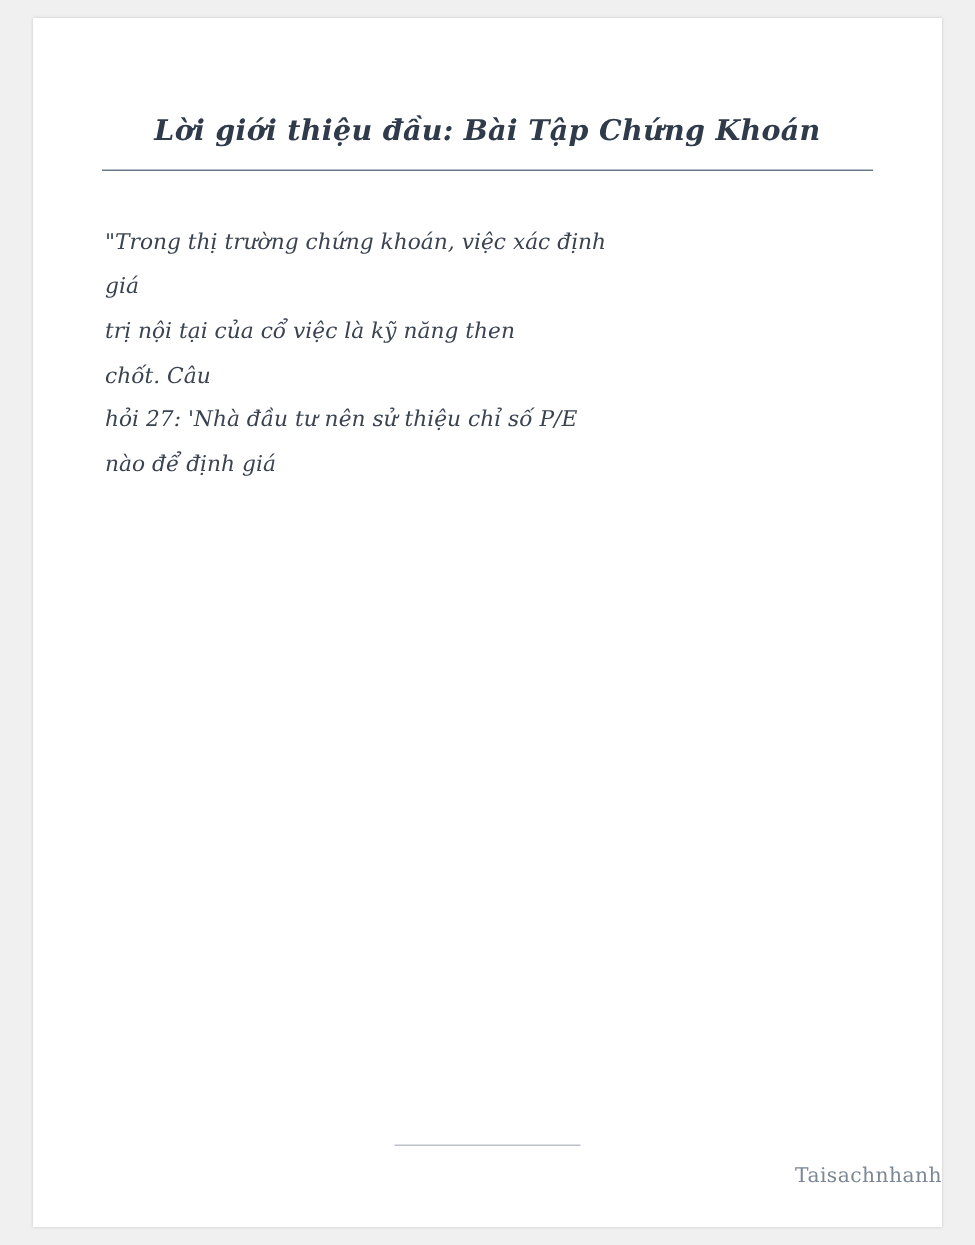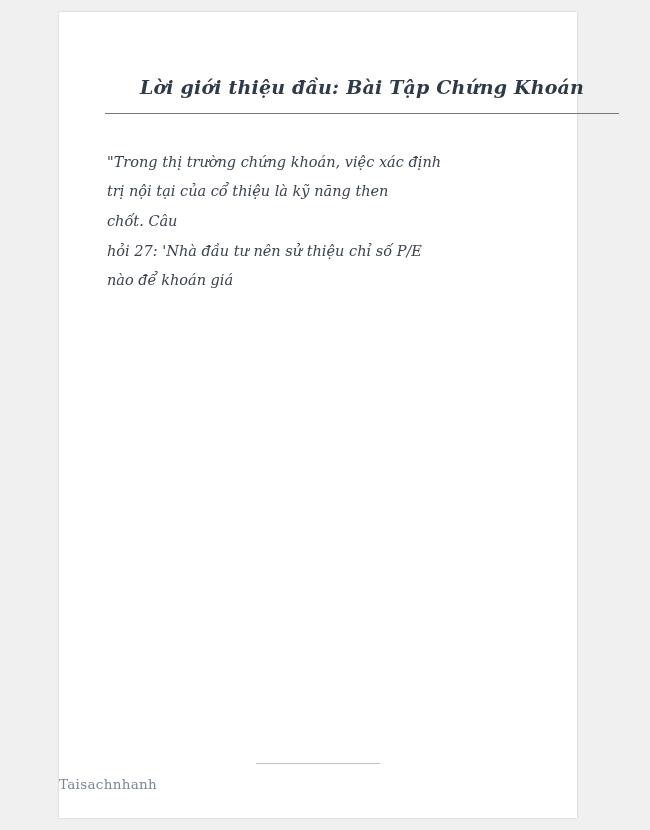--- a/index.html
+++ b/index.html
@@ -10,26 +10,25 @@
     width: 650px;
     height: 830px;
     background: #f0f0f0;
     font-family: "Liberation Serif", serif;
     overflow: hidden;
   }
   .page {
     position: absolute;
     left: 22px;
     top: 12px;
-    width: 518px;
+    width: 606px;
     height: 806px;
     background: #ffffff;
     box-shadow: 0 0 2px rgba(0,0,0,0.18);
     box-sizing: border-box;
-    margin-left: 37px;
   }
   .content {
     position: absolute;
     left: 46px;
     top: 62px;
     width: 514px;
   }
   .doc-title {
     text-align: center;
     font-family: "DejaVu Serif", "Liberation Serif", serif;
@@ -56,21 +55,21 @@
     padding-left: 2px;
   }
   .body-line {
     white-space: pre-wrap;
   }
   .footer {
     position: absolute;
     left: 0;
     right: 0;
     bottom: 26px;
-    text-align: left;
+    text-align: right;
   }
   .footer-rule {
     width: 124px;
     height: 1px;
     background: #b9c0c8;
     margin: 0 auto 12px auto;
   }
   .footer-text {
     font-family: "DejaVu Serif", "Liberation Serif", serif;
     font-size: 13.5px;
@@ -84,24 +83,25 @@
 <div class="page">
 
   <div class="content">
 
     <div class="doc-title">Lời giới thiệu đầu: Bài Tập Chứng Khoán</div>
 
     <div class="title-rule"></div>
 
     <div class="body-text">
       <div class="body-line">"Trong thị trường chứng khoán, việc xác định</div>
-      <div class="body-line">trị nội tại của cổ thiệu là kỹ năng then</div>
+      <div class="body-line">giá</div>
+      <div class="body-line">trị nội tại của cổ việc là kỹ năng then</div>
       <div class="body-line">chốt. Câu</div>
       <div class="body-line">hỏi 27: 'Nhà đầu tư nên sử thiệu chỉ số P/E</div>
-      <div class="body-line">nào để khoán giá</div>
+      <div class="body-line">nào để định giá</div>
     </div>
 
   </div>
 
   <div class="footer">
     <div class="footer-rule"></div>
     <div class="footer-text">Taisachnhanh</div>
   </div>
 
 </div>

